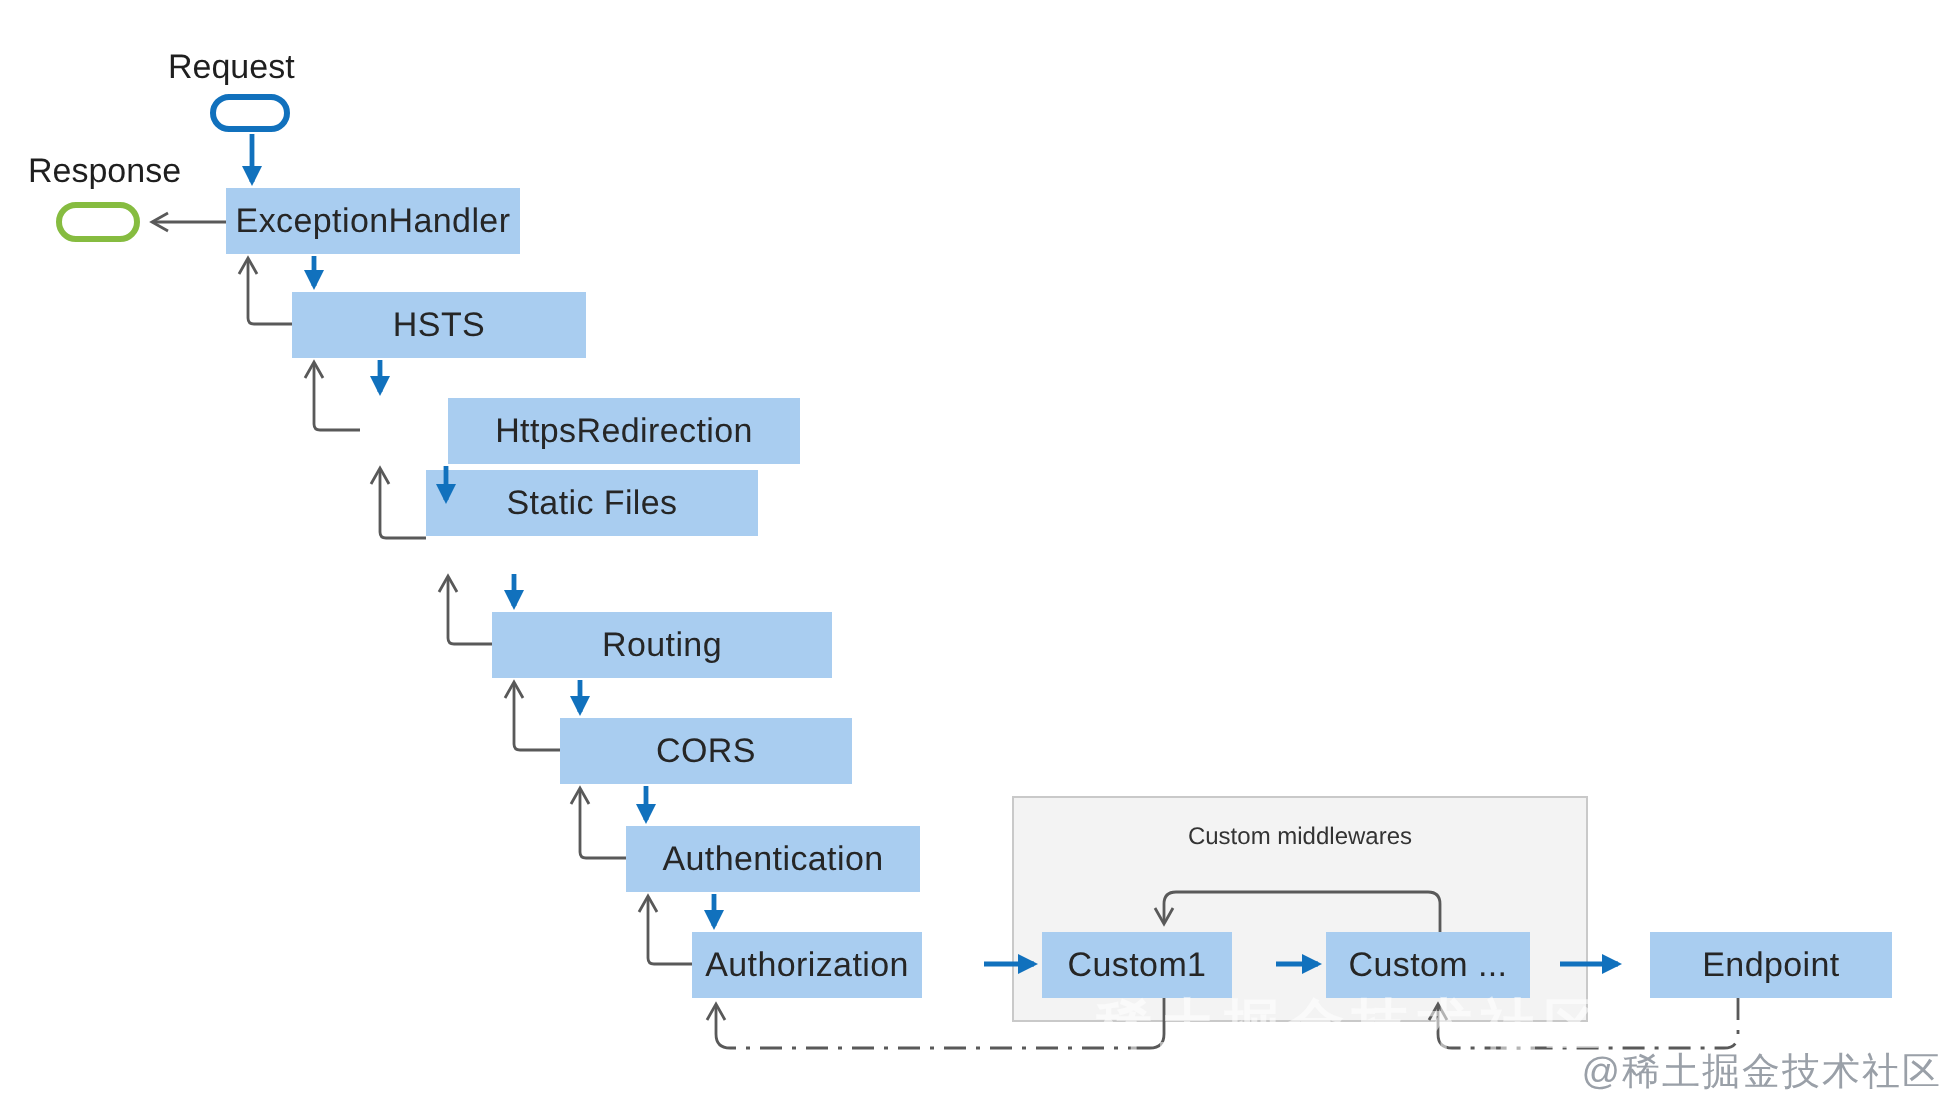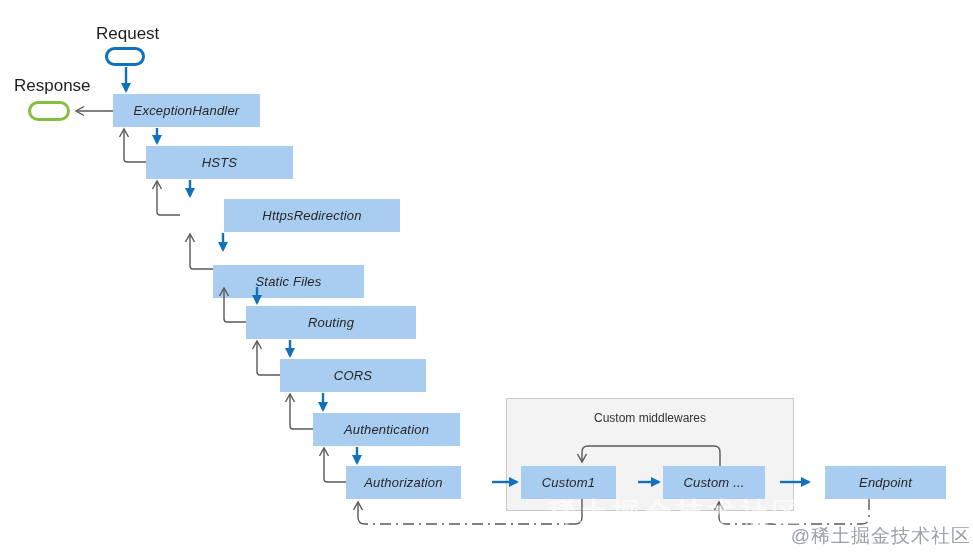--- a/index.html
+++ b/index.html
@@ -15,21 +15,21 @@
   }
   html,body{margin:0;padding:0;background:#fff;}
   body{font-family:"Liberation Sans","DejaVu Sans",sans-serif;}
   .stage{position:relative;width:973px;height:552px;background:#fff;overflow:hidden;}
 
   .mw{
     position:absolute;height:33px;z-index:2;
     background:var(--box-fill);
     color:var(--box-text);
     display:flex;align-items:center;justify-content:center;
-    font-size:13px;letter-spacing:.2px;font-style:italic;
+    font-size:17px;letter-spacing:.2px;
   }
   .terminator-label{
     position:absolute;z-index:2;color:#1f1f1f;font-size:17px;
   }
   .pill{
     position:absolute;z-index:2;background:#fff;border-radius:12px;
   }
   .pill.request{left:105px;top:47px;width:34px;height:13px;border:3px solid var(--request-stroke);}
   .pill.response{left:28px;top:101px;width:36px;height:14px;border:3px solid var(--response-stroke);}
 
@@ -58,33 +58,33 @@
     position:absolute;left:548px;top:494px;z-index:4;
     color:rgba(255,255,255,0.55);font-size:28px;letter-spacing:4px;
     font-weight:bold;
   }
 </style>
 </head>
 <body>
 
 <div class="stage">
 
-  <div class="terminator-label" style="left:96px;top:24px;">Request</div>
+  <div class="terminator-label" style="left:84px;top:24px;">Request</div>
   <div class="pill request"></div>
   <div class="terminator-label" style="left:14px;top:76px;">Response</div>
   <div class="pill response"></div>
 
   <div class="custom-container">
     <div class="container-title">Custom middlewares</div>
   </div>
 
   <div class="mw" style="left:113px;top:94px;width:147px;">ExceptionHandler</div>
   <div class="mw" style="left:146px;top:146px;width:147px;">HSTS</div>
   <div class="mw" style="left:180px;top:199px;width:176px;margin-left:44px;">HttpsRedirection</div>
-  <div class="mw" style="left:213px;top:265px;width:151px;">Static Files</div>
+  <div class="mw" style="left:213px;top:235px;width:166px;">Static Files</div>
   <div class="mw" style="left:246px;top:306px;width:170px;">Routing</div>
   <div class="mw" style="left:280px;top:359px;width:146px;">CORS</div>
   <div class="mw" style="left:313px;top:413px;width:147px;">Authentication</div>
   <div class="mw" style="left:346px;top:466px;width:115px;">Authorization</div>
   <div class="mw" style="left:521px;top:466px;width:95px;text-align:center;">Custom1</div>
   <div class="mw" style="left:663px;top:466px;width:102px;">Custom ...</div>
   <div class="mw" style="left:813px;top:466px;width:121px;margin-left:12px;">Endpoint</div>
 
   <svg class="arrows" width="973" height="552" viewBox="0 0 973 552">
     <defs>

